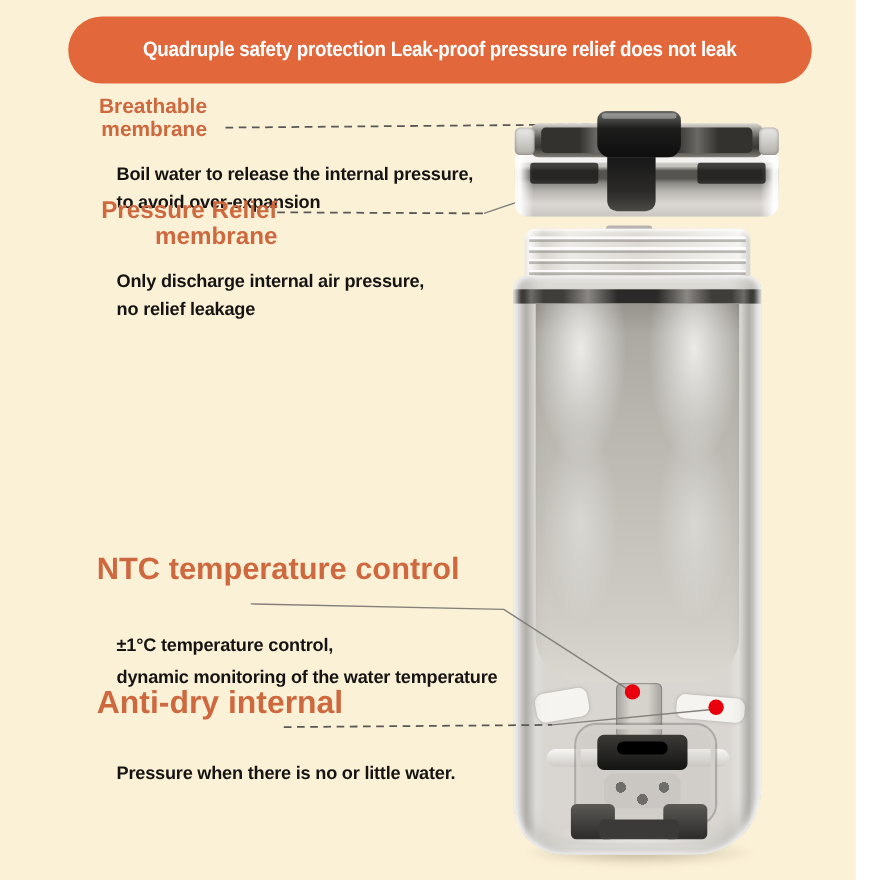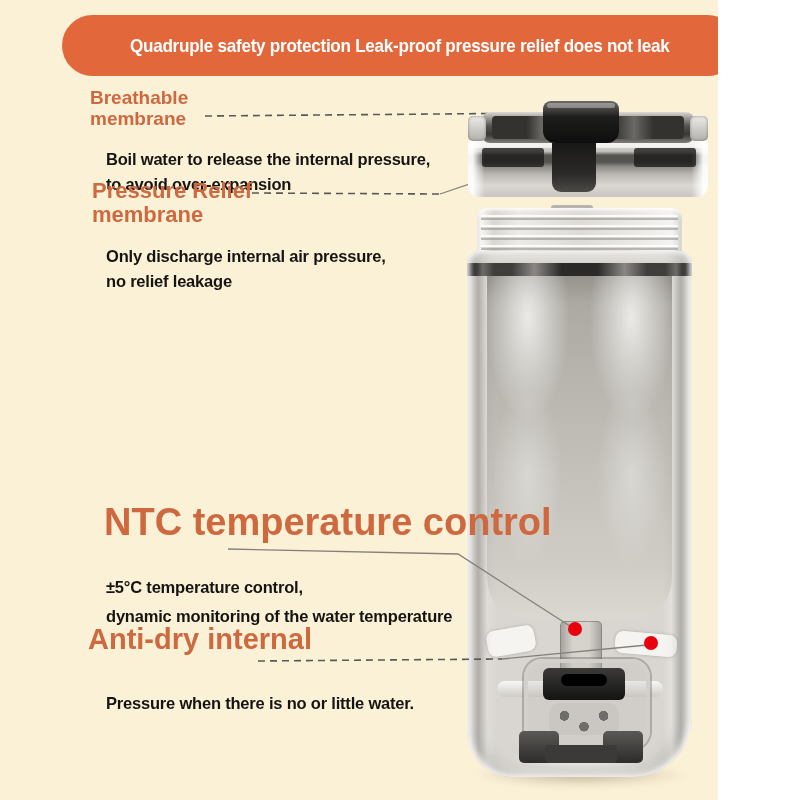--- a/index.html
+++ b/index.html
@@ -1,33 +1,33 @@
 <!DOCTYPE html>
 <html style="--background: #fbf1d7; --banner: #e2683c; --accent: #ce693f; --body-text: #161412; --marker: #e8000d; --line: #5a5854;"><head>
 <meta charset="utf-8">
 <style>
   html,body{margin:0;padding:0;}
   body{font-family:"Liberation Sans", sans-serif;}
-  .stage{position:relative;width:718px;height:800px;background:var(--background,#fbf1d7);overflow:hidden;}
+  .stage{position:relative;width:778px;height:800px;background:var(--background,#fbf1d7);overflow:hidden;}
 
   
   .banner{position:absolute;left:62px;top:15px;width:676px;height:61px;border-radius:31px;
           background:var(--banner,#e2683c);display:flex;align-items:center;justify-content:center;}
   .banner span{color:#fff;font-weight:bold;font-size:19px;letter-spacing:-.3px;white-space:nowrap;
                transform:scaleX(.9);transform-origin:center;}
 
   
-  .c-title{position:absolute;color:var(--accent,#ce693f);font-weight:bold;line-height:1.08;white-space:pre-line;margin:0;}
+  .c-title{position:absolute;color:var(--accent,#ce693f);font-weight:bold;line-height:1.08;white-space:pre-line;margin:0;text-align:right;}
   .c-desc{position:absolute;color:var(--body-text,#161412);font-weight:bold;font-size:16.5px;letter-spacing:-.2px;
           line-height:1.5;white-space:pre-line;margin:16px;}
   .t1{left:90px;top:88px;font-size:19px;}
   .d1{left:90px;top:131px;}
   .t2{left:92px;top:179px;font-size:22px;}
   .d2{left:90px;top:228px;}
-  .t3{left:104px;top:502px;font-size:38px;}
+  .t3{left:88px;top:502px;font-size:28px;}
   .d3{left:90px;top:557px;line-height:1.78;}
   .t4{left:88px;top:624px;font-size:29px;}
   .d4{left:90px;top:675px;}
 
   
   .bottle *{position:absolute;}
   .ground-shadow{left:474px;top:763px;width:214px;height:24px;border-radius:50%;
       background:radial-gradient(closest-side,rgba(125,110,80,.45),rgba(125,110,80,0));filter:blur(3px);}
 
   
@@ -167,19 +167,19 @@
 membrane</h3>
   <p class="c-desc d1">Boil water to release the internal pressure,
 to avoid over-expansion</p>
 
   <h3 class="c-title t2">Pressure Relief
 membrane</h3>
   <p class="c-desc d2">Only discharge internal air pressure,
 no relief leakage</p>
 
   <h3 class="c-title t3">NTC temperature control</h3>
-  <p class="c-desc d3">±5°C temperature control,
+  <p class="c-desc d3">±1°C temperature control,
 dynamic monitoring of the water temperature</p>
 
   <h3 class="c-title t4">Anti-dry internal</h3>
   <p class="c-desc d4">Pressure when there is no or little water.</p>
 
 </div>
 
 </body></html>

